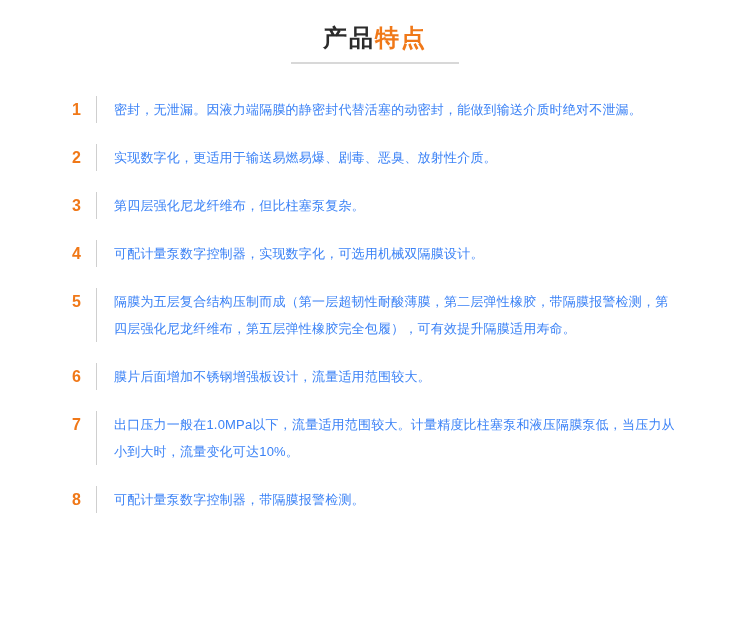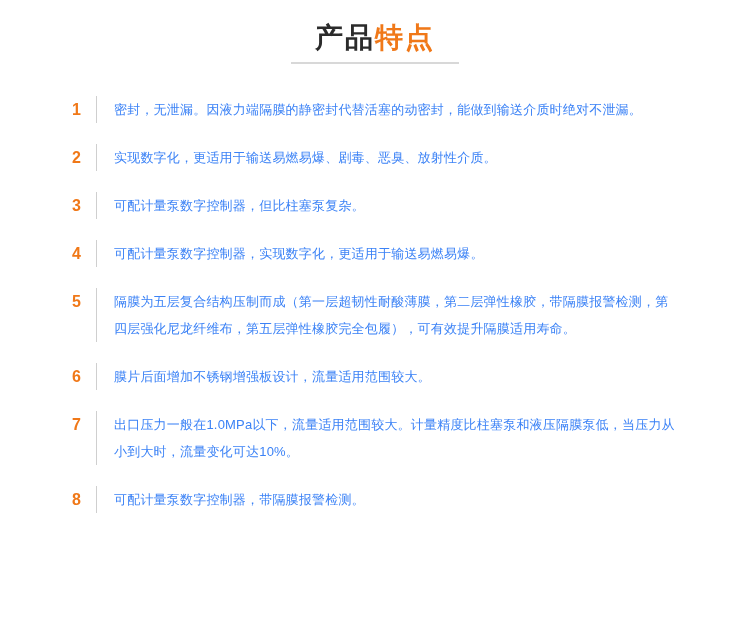--- a/index.html
+++ b/index.html
@@ -20,21 +20,21 @@
     position: relative;
     box-sizing: border-box;
     padding: 0;
   }
   .title-wrap {
     text-align: center;
     padding-top: 18px;
   }
   .title {
     display: inline-block;
-    font-size: 28px;
+    font-size: 24px;
     font-weight: bold;
     letter-spacing: 2px;
     line-height: 40px;
     color: #2b2b2b;
     position: relative;
     padding-bottom: 10px;
   }
   .title .hl {
     color: #f07818;
   }
@@ -100,27 +100,27 @@
 
     <div class="item">
       <div class="num">2</div>
       <div class="divider"></div>
       <div class="text">实现数字化，更适用于输送易燃易爆、剧毒、恶臭、放射性介质。</div>
     </div>
 
     <div class="item">
       <div class="num">3</div>
       <div class="divider"></div>
-      <div class="text">可配计量泵数字控制器，但比柱塞泵复杂。</div>
+      <div class="text">第四层强化尼龙纤维布，但比柱塞泵复杂。</div>
     </div>
 
     <div class="item">
       <div class="num">4</div>
       <div class="divider"></div>
-      <div class="text">可配计量泵数字控制器，实现数字化，更适用于输送易燃易爆。</div>
+      <div class="text">可配计量泵数字控制器，实现数字化，可选用机械双隔膜设计。</div>
     </div>
 
     <div class="item">
       <div class="num">5</div>
       <div class="divider"></div>
       <div class="text">隔膜为五层复合结构压制而成（第一层超韧性耐酸薄膜，第二层弹性橡胶，带隔膜报警检测，第四层强化尼龙纤维布，第五层弹性橡胶完全包履），可有效提升隔膜适用寿命。</div>
     </div>
 
     <div class="item">
       <div class="num">6</div>

